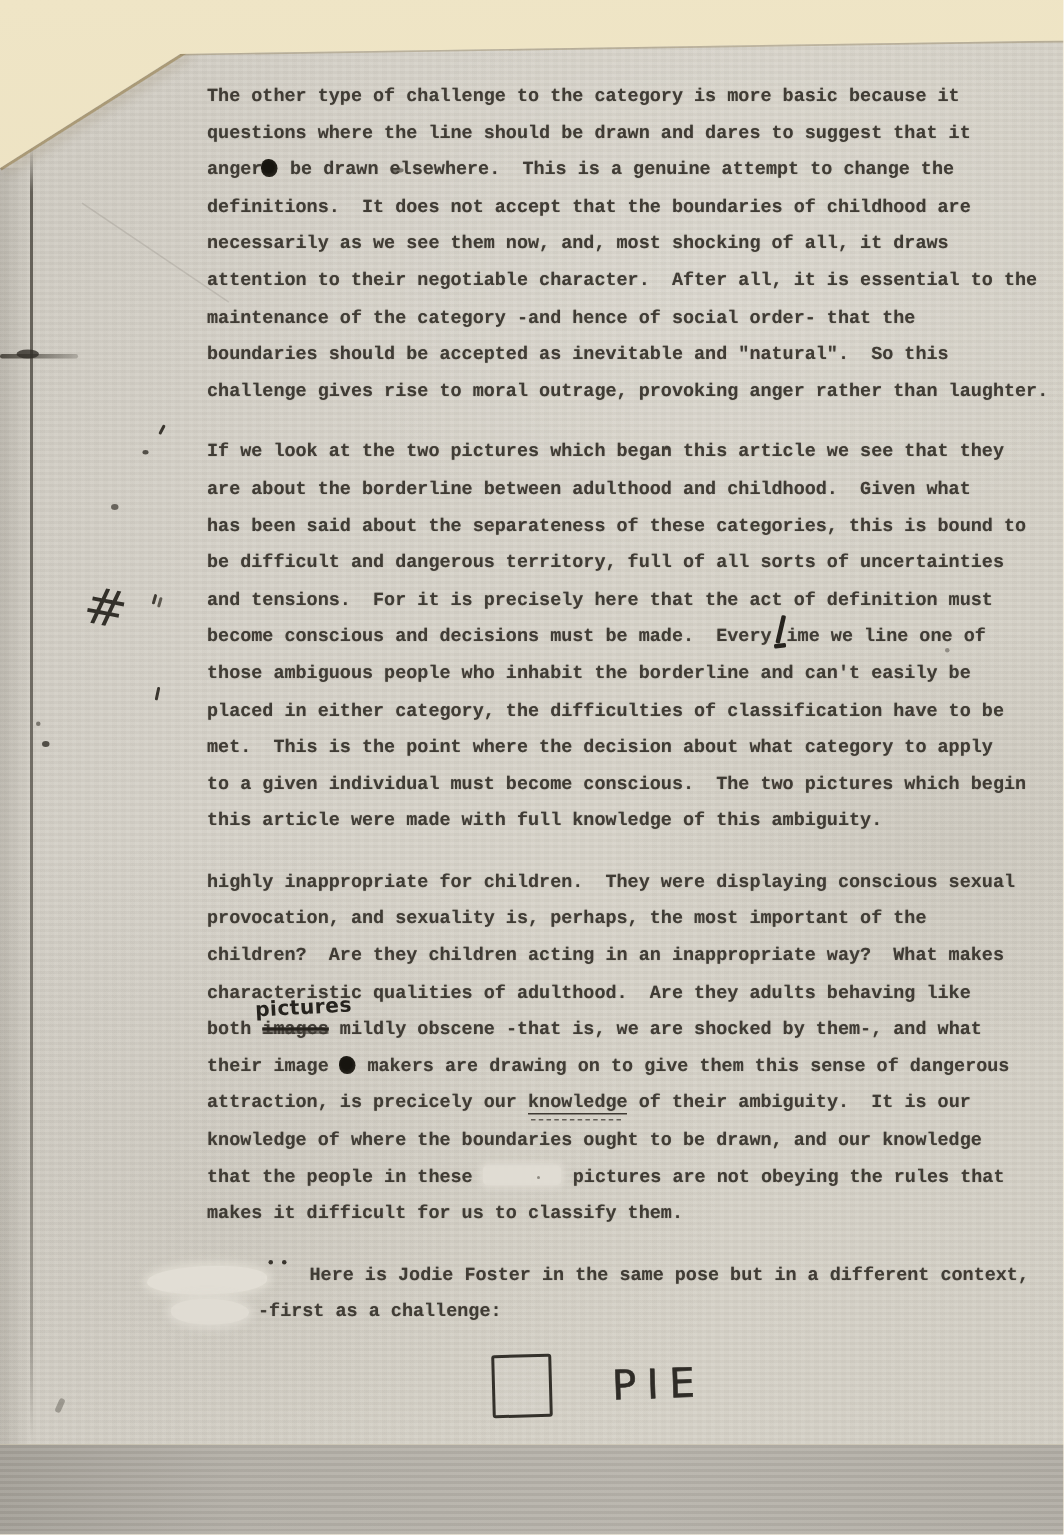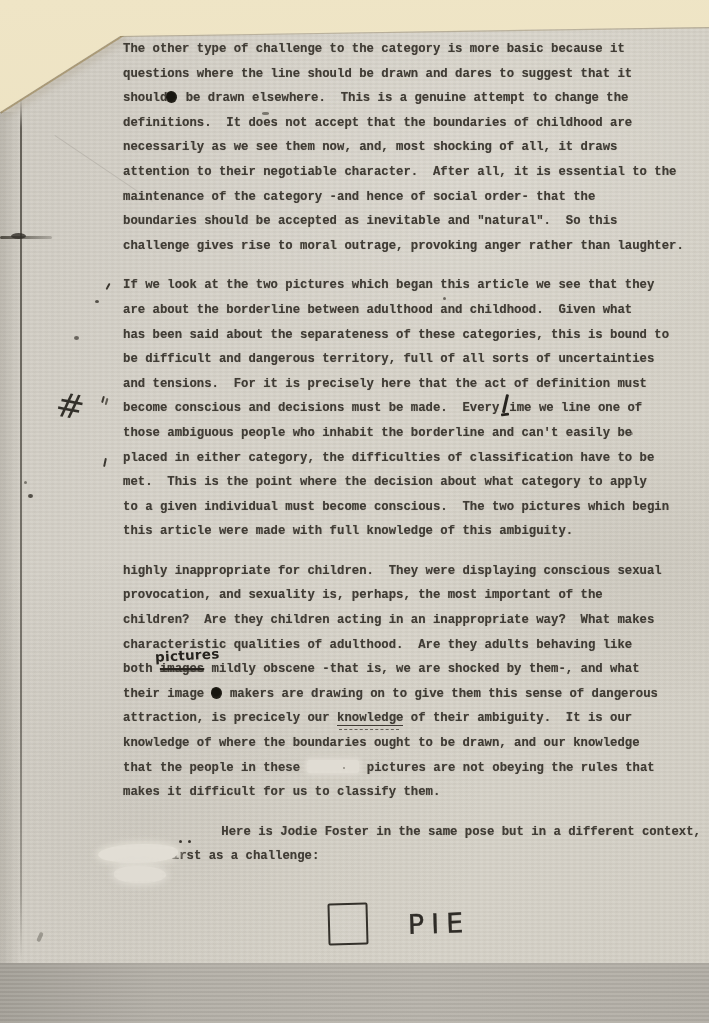--- a/index.html
+++ b/index.html
@@ -47,21 +47,21 @@
   
   .bottom-band{position:absolute;left:0;top:963px;width:709px;height:60px;
     background:linear-gradient(to right,#a5a199 0%,#b4b0a8 22%,#b8b4ac 60%,#b2aea6 100%);}
   .bottom-band::after{content:"";position:absolute;inset:0;
     background:repeating-linear-gradient(0deg,rgba(255,255,255,0.05) 0 2px,rgba(30,27,22,0.05) 2px 4px);}
   .left-strip{position:absolute;left:0;top:112px;width:20px;height:851px;
     background:linear-gradient(to right,rgba(90,85,75,0.18),rgba(90,85,75,0));}
   
   .textblock{position:absolute;left:122px;top:36px;width:580px;color:#403c35;
     font-size:12.3px;font-weight:700;}
-  .para{margin:1px;}
+  .para{margin:16px;}
   .para + .para{margin-top:15px;}
   .line{white-space:pre;height:24.6px;line-height:24.6px;
     text-shadow:0 0 0.7px rgba(64,58,50,0.55);}
   .line span{position:relative;}
   
   .blot{display:inline-block;width:11px;height:12px;margin:0 1px 0 -1px;vertical-align:-2px;
     background:radial-gradient(circle at 45% 45%,#17150f 40%,#332f27 90%);
     border-radius:46% 54% 50% 50%;}
   .strike{text-decoration:line-through rgba(35,32,27,0.9) 2.4px;
     background:linear-gradient(to bottom,transparent 40%,rgba(42,38,32,0.5) 44%,rgba(42,38,32,0.5) 72%,transparent 75%);}
@@ -125,21 +125,21 @@
   <div class="left-strip"></div>
   <div class="edge-line"></div>
   <div class="edge-dash"></div>
   <div class="edge-dash-blob"></div>
   <div class="scratch"></div>
 
   <div class="textblock" id="textblock">
       <div class="para">
         <div class="line"><span>The other type of challenge to the category is more basic because it</span></div>
         <div class="line"><span>questions where the line should be drawn and dares to suggest that it</span></div>
-        <div class="line"><span>should</span><span class="blot"></span><span> be drawn elsewhere.  This is a genuine attempt to change the</span></div>
+        <div class="line"><span>anger</span><span class="blot"></span><span> be drawn elsewhere.  This is a genuine attempt to change the</span></div>
         <div class="line"><span>definitions.  It does not accept that the boundaries of childhood are</span></div>
         <div class="line"><span>necessarily as we see them now, and, most shocking of all, it draws</span></div>
         <div class="line"><span>attention to their negotiable character.  After all, it is essential to the</span></div>
         <div class="line"><span>maintenance of the category -and hence of social order- that the</span></div>
         <div class="line"><span>boundaries should be accepted as inevitable and "natural".  So this</span></div>
         <div class="line"><span>challenge gives rise to moral outrage, provoking anger rather than laughter.</span></div>
       </div>
       <div class="para">
         <div class="line"><span>If we look at the two pictures which began this article we see that they</span></div>
         <div class="line"><span>are about the borderline between adulthood and childhood.  Given what</span></div>

